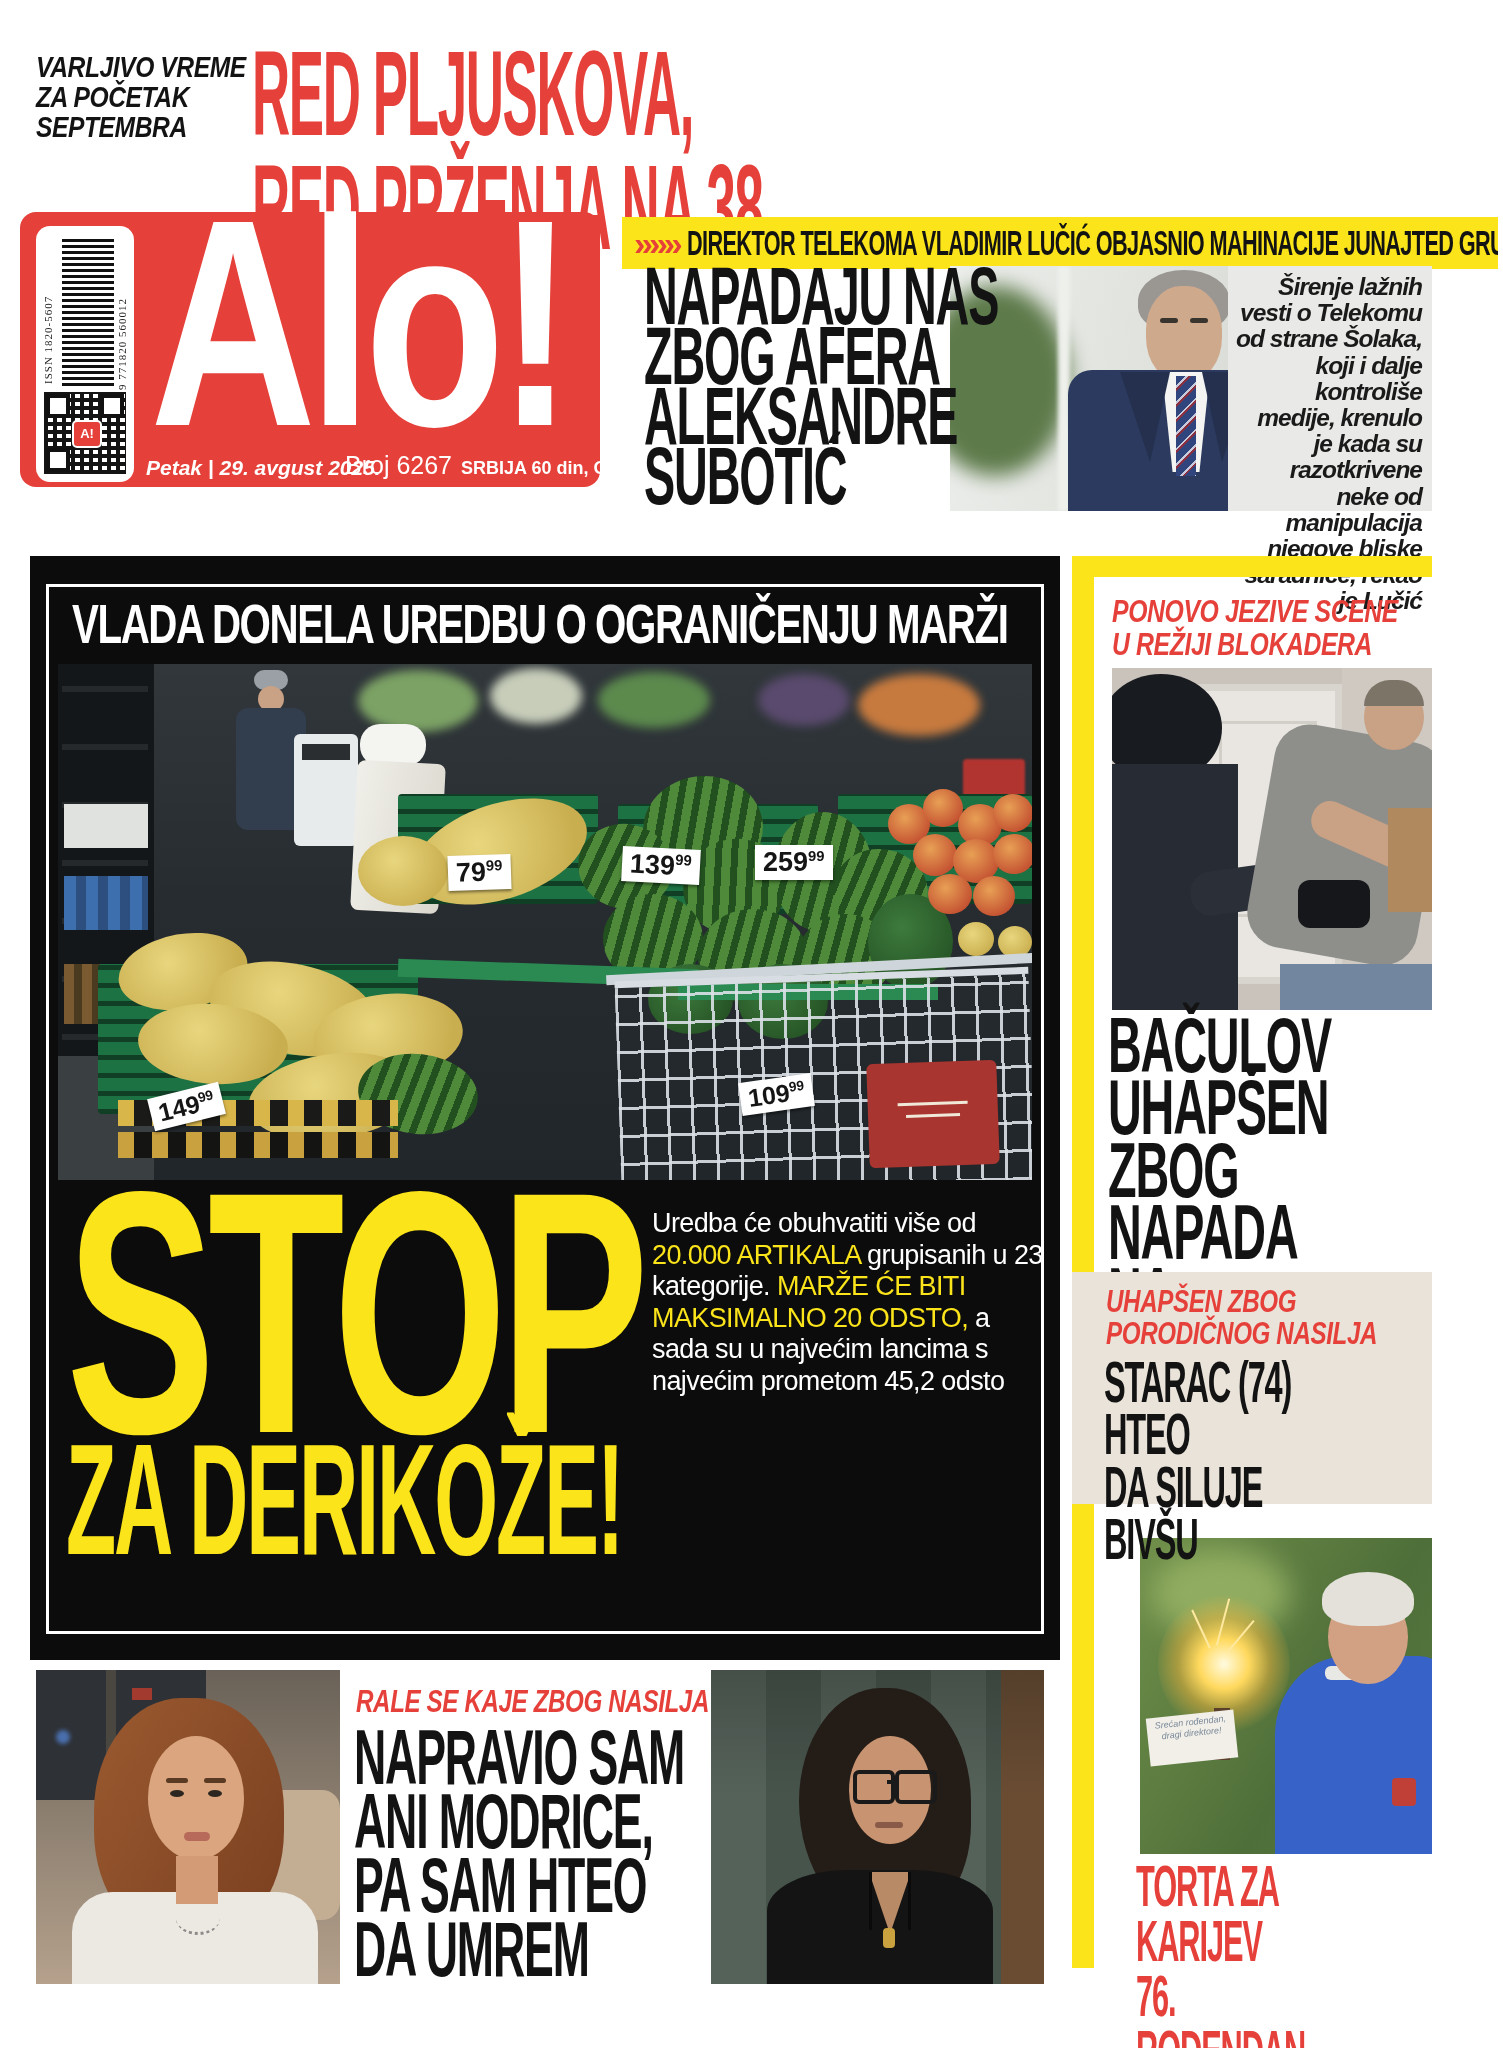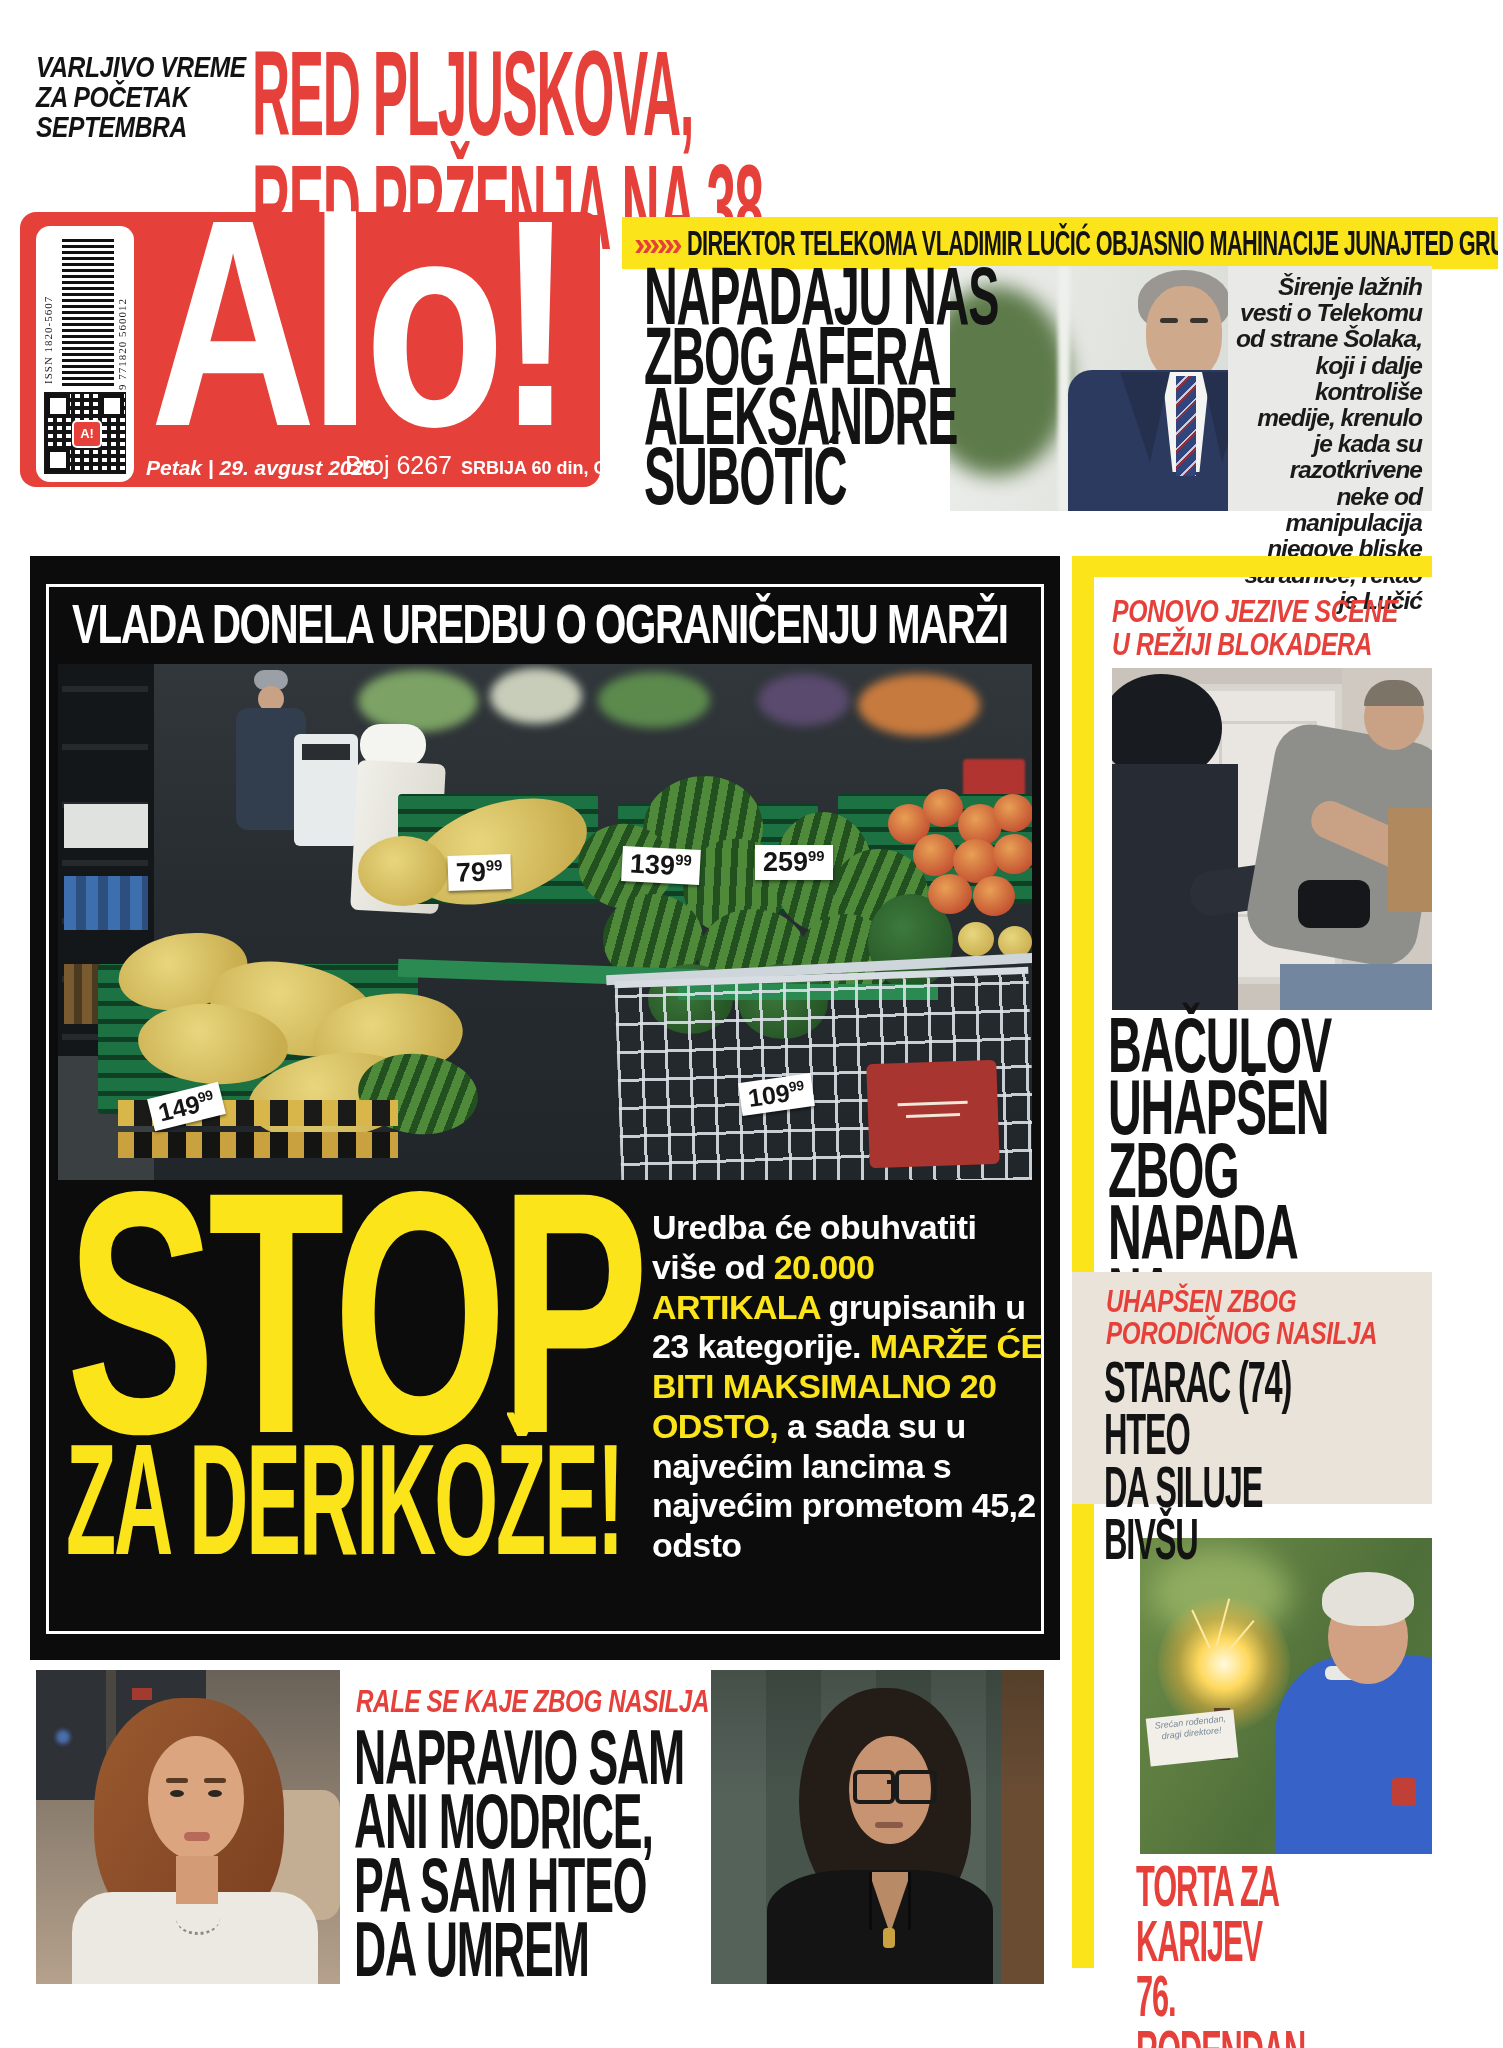--- a/index.html
+++ b/index.html
@@ -165,21 +165,21 @@
     <div class="tag" style="left:390px;top:191px;font-size:27px;transform:rotate(-2deg)"><span>79</span><sup>99</sup></div>
     <div class="tag" style="left:564px;top:184px;font-size:27px;transform:rotate(3deg)"><span>139</span><sup>99</sup></div>
     <div class="tag" style="left:697px;top:181px;font-size:27px"><span>259</span><sup>99</sup></div>
     <div class="tag" style="left:682px;top:414px;font-size:25px;transform:rotate(-8deg)"><span>109</span><sup>99</sup></div>
     <div class="tag" style="left:92px;top:426px;font-size:25px;transform:rotate(-14deg)"><span>149</span><sup>99</sup></div>
   </div>
 
   <div class="abs hl" style="left:66px;top:1158px;font-size:345px;line-height:.9;letter-spacing:-12px;color:#fbe41a;transform:scaleX(.65)">STOP</div>
   <div class="abs hl" style="left:66px;top:1424px;font-size:158px;line-height:.95;letter-spacing:-4px;color:#fbe41a;transform:scaleX(.52)">ZA DERIKOŽE!</div>
 
-  <div class="abs" style="left:652px;top:1208px;width:392px;font-size:34px;line-height:1.17;font-weight:700;letter-spacing:-.6px;color:#fff">
+  <div class="abs" style="left:652px;top:1208px;width:392px;font-size:27px;line-height:1.17;font-weight:400;letter-spacing:-.6px;color:#fff">
     <span>Uredba će obuhvatiti više od </span><span style="color:#fbe41a">20.000 ARTIKALA</span><span> grupisanih u 23 kategorije. </span><span style="color:#fbe41a">MARŽE ĆE BITI MAKSIMALNO 20 ODSTO,</span><span> a sada su u najvećim lancima s najvećim prometom 45,2 odsto</span>
   </div>
 
   <div class="abs" style="left:1072px;top:556px;width:360px;height:21px;background:#fbe41a"></div>
   <div class="abs" style="left:1072px;top:556px;width:22px;height:1412px;background:#fbe41a"></div>
 
   <div class="abs kick" style="left:1112px;top:596px;font-size:31px;color:#e6403a;transform:scaleX(.8)">PONOVO JEZIVE SCENE
 U REŽIJI BLOKADERA</div>
 
   <div class="ph" style="left:1112px;top:668px;width:320px;height:342px;background:#c9c3bc">

